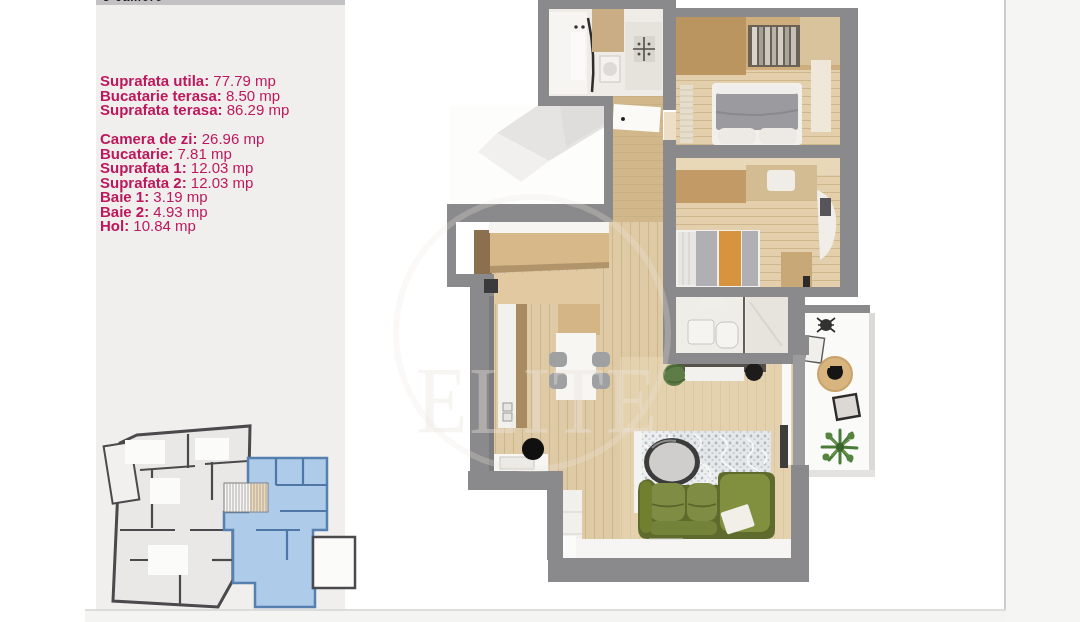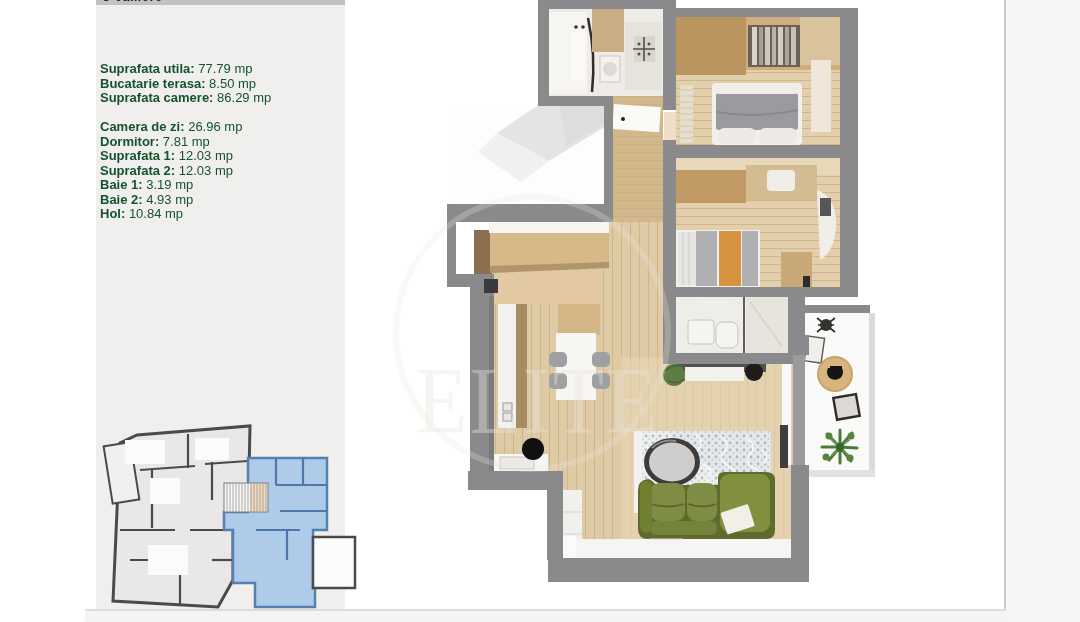--- a/index.html
+++ b/index.html
@@ -4,38 +4,38 @@
 <style>
   html,body{margin:0;padding:0;width:1080px;height:622px;background:#ffffff;overflow:hidden;}
   body{font-family:"Liberation Sans", sans-serif;position:relative;}
   .panel{position:absolute;left:96px;top:0;width:249px;height:622px;background:#f0efed;}
   .topbar{position:absolute;left:96px;top:0;width:249px;height:5px;background:#c2c2c4;overflow:hidden;}
   .topbar span{position:absolute;left:7px;top:-10px;font-weight:bold;font-size:12px;color:#1a1a1a;letter-spacing:1px;}
   .rightstrip{position:absolute;left:1006px;top:0;width:74px;height:622px;background:#f5f5f4;}
   .vline{position:absolute;left:1004px;top:0;width:2px;height:622px;background:#cbcbcd;}
   .bline{position:absolute;left:85px;top:609px;width:921px;height:2px;background:#dcdcda;}
   .bstrip{position:absolute;left:85px;top:611px;width:921px;height:11px;background:#f4f4f2;}
-  .txt{position:absolute;left:100px;top:62px;font-size:13px;line-height:14.5px;color:#14532d;white-space:pre;}
+  .txt{position:absolute;left:100px;top:74px;font-size:15px;line-height:14.5px;color:#be185d;white-space:pre;}
 </style>
 </head>
 <body>
 <div class="panel"></div>
 <div class="topbar">
     <span>3 camere</span>
   </div>
 <div class="rightstrip"></div>
 <div class="vline"></div>
 <div class="bline"></div>
 <div class="bstrip"></div>
 <div class="txt"><b>Suprafata utila:</b> 77.79 mp
 <b>Bucatarie terasa:</b> 8.50 mp
-<b>Suprafata camere:</b> 86.29 mp
+<b>Suprafata terasa:</b> 86.29 mp
 
 <b>Camera de zi:</b> 26.96 mp
-<b>Dormitor:</b> 7.81 mp
+<b>Bucatarie:</b> 7.81 mp
 <b>Suprafata 1:</b> 12.03 mp
 <b>Suprafata 2:</b> 12.03 mp
 <b>Baie 1:</b> 3.19 mp
 <b>Baie 2:</b> 4.93 mp
 <b>Hol:</b> 10.84 mp</div>
 
 <svg id="plan" width="1080" height="622" viewBox="0 0 1080 622" style="position:absolute;left:0;top:0">
 <defs>
   <pattern id="rugdots" width="7" height="7" patternUnits="userSpaceOnUse">
     <rect width="7" height="7" fill="#eceff0"></rect>

